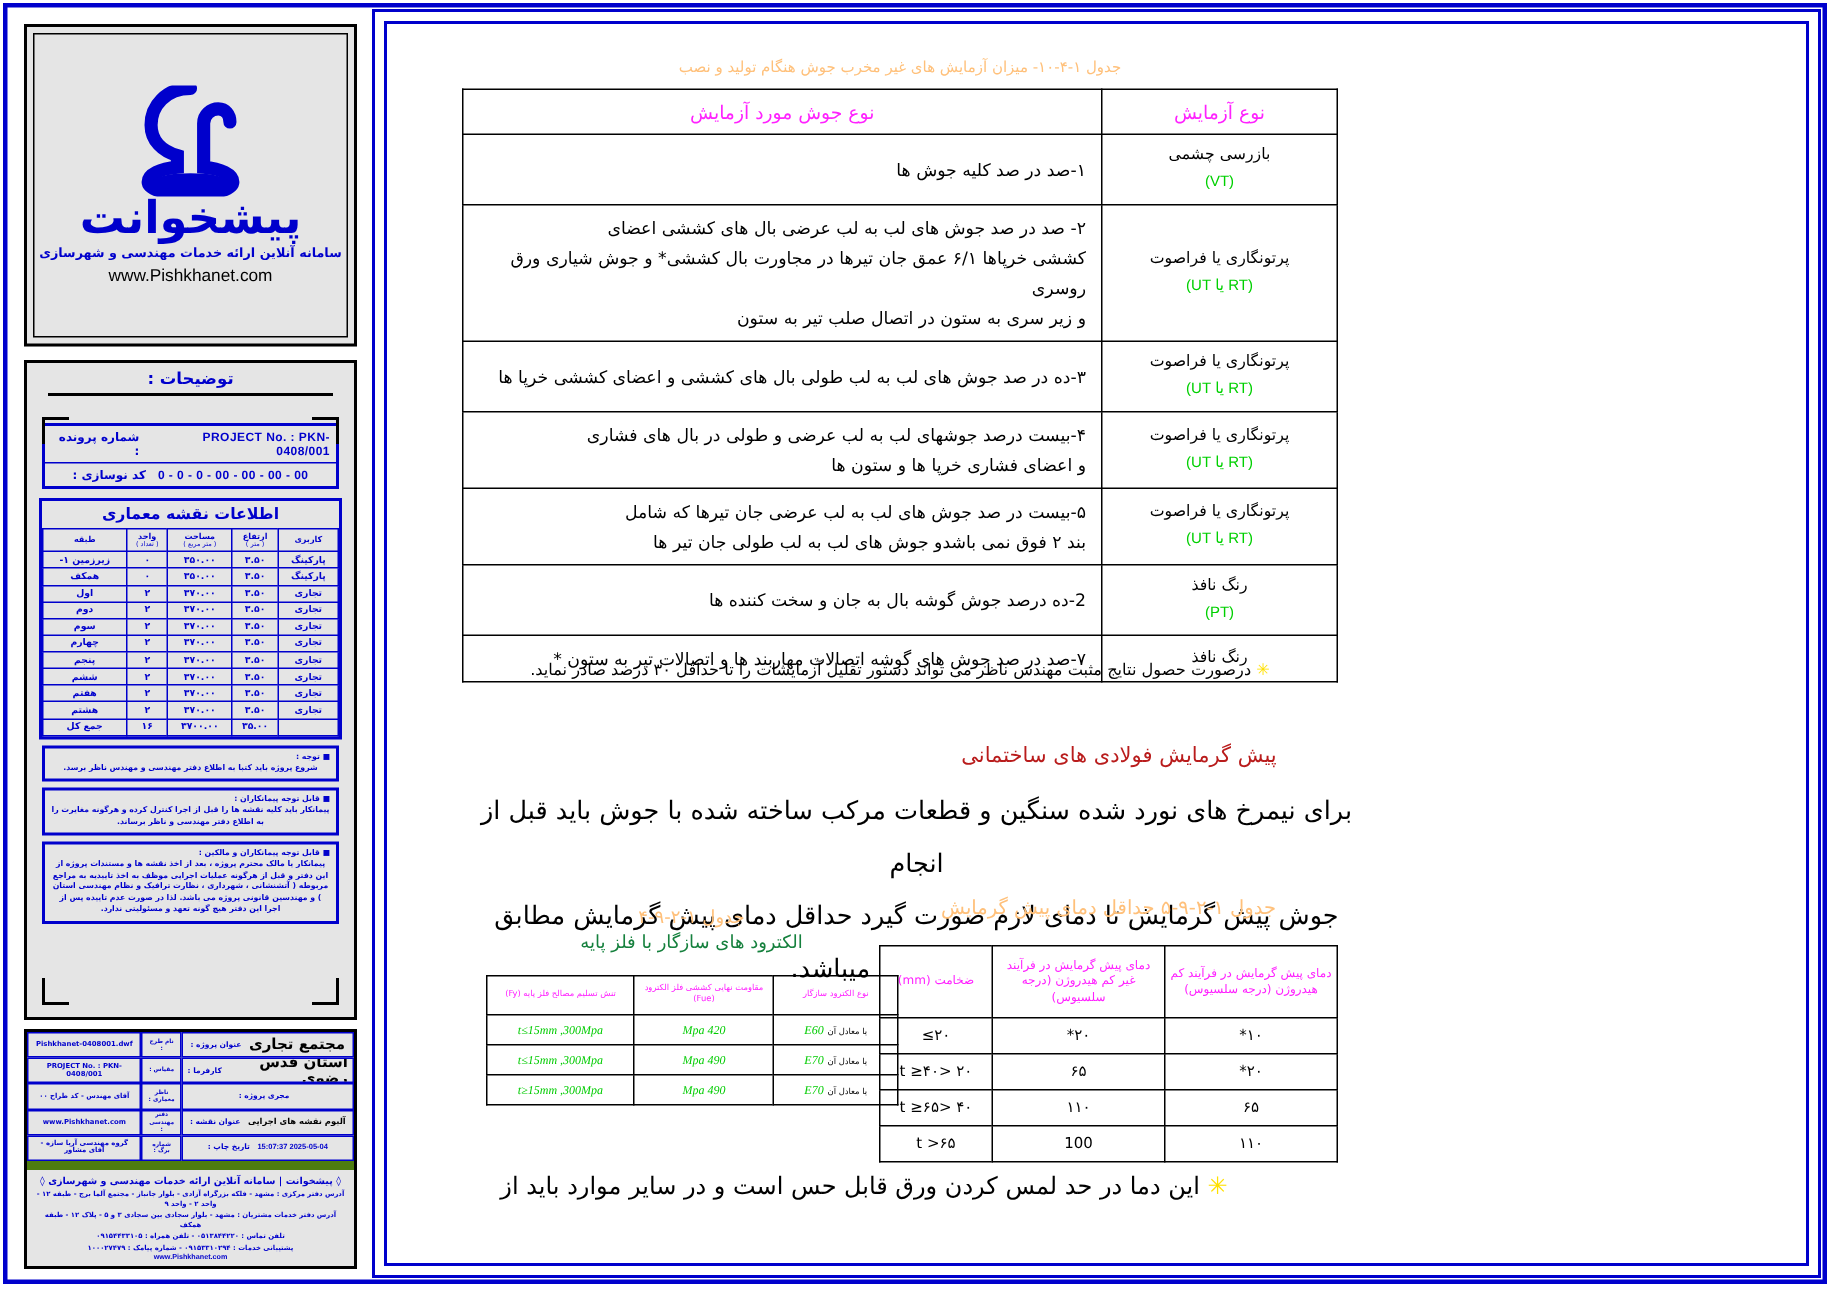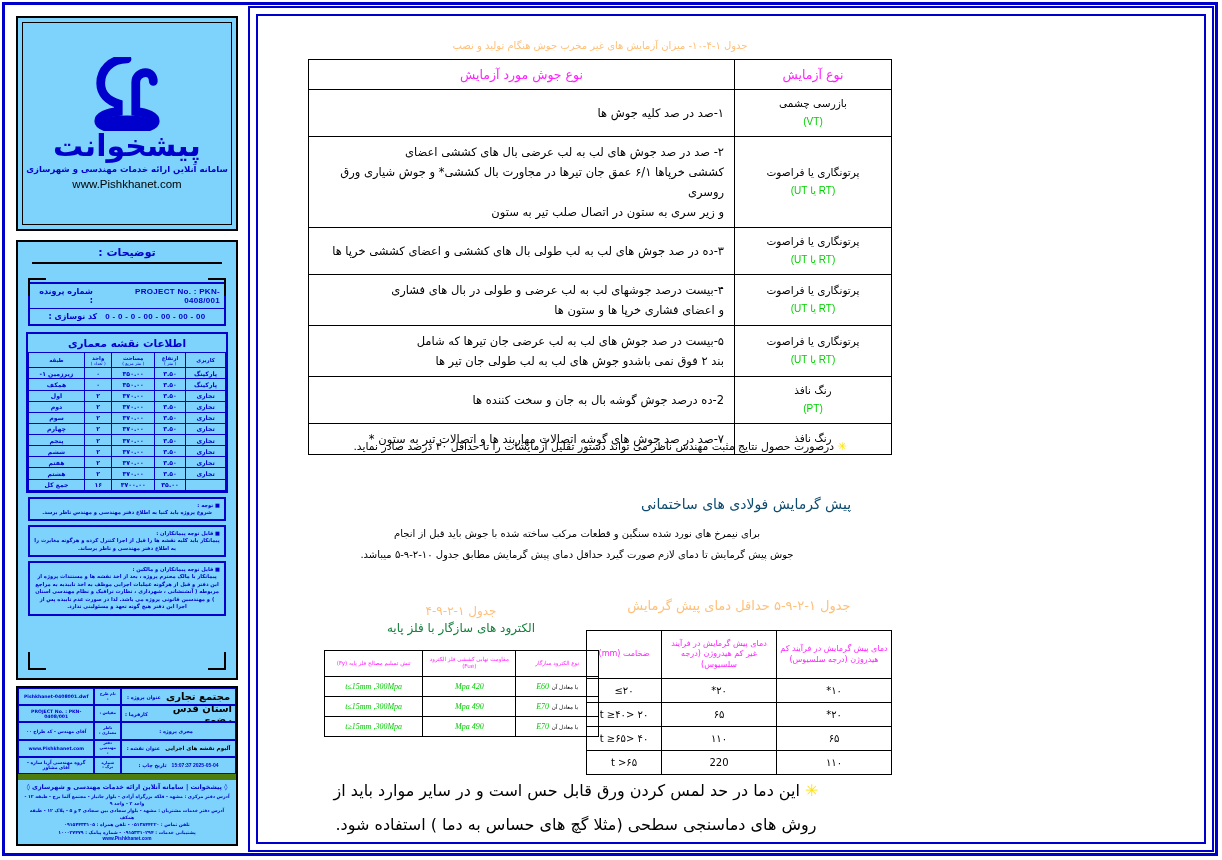--- a/index.html
+++ b/index.html
@@ -9,21 +9,21 @@
   }
   .page{position:absolute;inset:0;}
 
   
   .outer-frame{position:absolute;left:2px;top:2px;width:1216px;height:854px;border:3px solid #0000cc;box-sizing:border-box;}
   .right-frame-a{position:absolute;left:248px;top:6px;width:966px;height:846px;border:2px solid #0000cc;box-sizing:border-box;}
   .right-frame-b{position:absolute;left:256px;top:14px;width:950px;height:830px;border:2px solid #0000cc;box-sizing:border-box;}
 
   
   .sidebar{position:absolute;left:10px;top:8px;width:232px;height:842px;}
-  .panel{position:absolute;border:2px solid #000;background:#7dd3fc;box-sizing:border-box;}
+  .panel{position:absolute;border:2px solid #000;background:#e5e5e5;box-sizing:border-box;}
 
   
   .logo-panel{left:6px;top:8px;width:222px;height:215px;border:2px solid #000;}
   .logo-inner{position:absolute;left:4px;top:4px;right:4px;bottom:4px;border:1px solid #000;box-sizing:border-box;
               display:flex;flex-direction:column;align-items:center;justify-content:center;}
   .logo-mark{width:66px;height:74px;margin-bottom:2px;}
   .logo-word{font-size:30px;font-weight:bold;color:#0000cc;letter-spacing:-1px;line-height:1;margin-top:-2px;}
   .logo-tag{font-size:8.5px;font-weight:bold;color:#0000cc;margin-top:3px;}
   .logo-url{font-size:11.5px;color:#000;margin-top:4px;font-family:"Liberation Sans",sans-serif;}
 
@@ -90,23 +90,23 @@
   table.t1{width:100%;table-layout:fixed;}
   table.t1 th{color:#ff22ff;font-size:12.5px;font-weight:normal;text-align:center;padding:7px 4px;}
   table.t1 td.desc{font-size:11.5px;color:#000;text-align:right;line-height:1.75;padding:5px 10px;}
   table.t1 td.kind{font-size:10.5px;color:#000;text-align:center;line-height:1.7;width:148px;padding:5px 4px;}
   .code{color:#00d000;font-family:"Liberation Sans",sans-serif;font-size:10px;}
   .star{color:#ffe000;}
 
   .note1{position:absolute;left:40px;top:412px;width:584px;font-size:10.8px;color:#000;text-align:center;line-height:1.7;}
 
   
-  .sec-title{position:absolute;color:#0c4a6e;font-size:14px;}
+  .sec-title{position:absolute;color:#b91c1c;font-size:14px;}
   .preheat-title{left:332px;top:470px;width:292px;text-align:center;}
-  .preheat-body{position:absolute;left:10px;top:498px;width:598px;font-size:10px;color:#000;
+  .preheat-body{position:absolute;left:44px;top:498px;width:598px;font-size:17px;color:#000;
                 text-align:center;line-height:2.05;}
 
   .t3-caption{position:absolute;left:316px;top:572px;width:310px;text-align:center;color:#ffc07a;font-size:13px;}
   .t3-wrap{position:absolute;left:318px;top:604px;width:306px;}
   table.t3{width:100%;table-layout:fixed;}
   table.t3 th{color:#ff22ff;font-size:8px;font-weight:normal;text-align:center;padding:8px 3px;line-height:1.3;}
   table.t3 td{font-size:10px;text-align:center;padding:6px 3px;}
 
   .note2{position:absolute;left:8px;top:748px;width:600px;font-size:16px;color:#000;
          text-align:center;line-height:2.1;}
@@ -422,28 +422,28 @@
               <td>۶۵</td>
               <td>۲۰ &lt;t ≥۴۰</td>
             </tr>
             <tr>
               <td>۶۵</td>
               <td>۱۱۰</td>
               <td>۴۰ &lt;t ≥۶۵</td>
             </tr>
             <tr>
               <td>۱۱۰</td>
-              <td>220</td>
+              <td>100</td>
               <td>t &gt;۶۵</td>
             </tr>
           </tbody>
       </table>
     </div>
 
-    <div class="note2" id="note2"><span class="star">✳</span> <span>این دما در حد لمس کردن ورق قابل حس است و در سایر موارد باید از</span><br><span>روش های دماسنجی سطحی (مثلا گچ های حساس به دما ) استفاده شود.</span></div>
+    <div class="note2" id="note2"><span class="star">✳</span> <span>این دما در حد لمس کردن ورق قابل حس است و در سایر موارد باید از</span><br></div>
 
     <div class="t2-caption">
       <span class="t2-c1">جدول ۱-۲-۹-۴</span>
       <span class="t2-c2">الکترود های سازگار با فلز پایه</span>
     </div>
     <div class="t2-wrap">
       <table class="t2">
         <thead>
           <tr>
             <th style="width:30%;">نوع الکترود سازگار</th>

